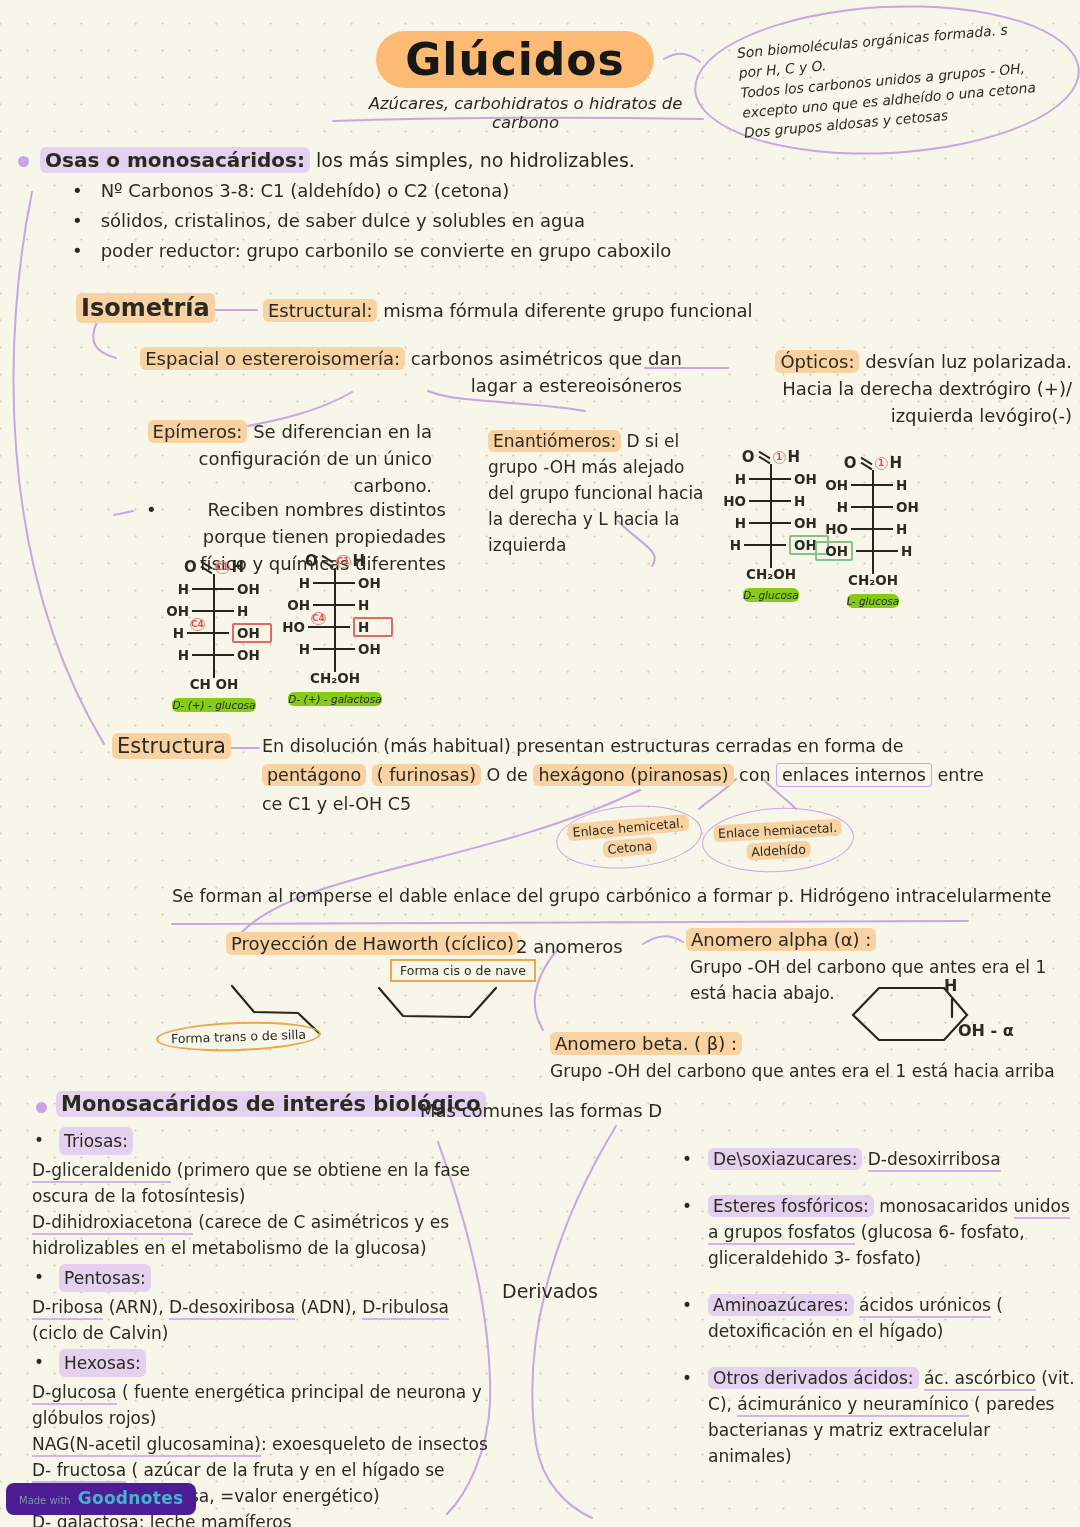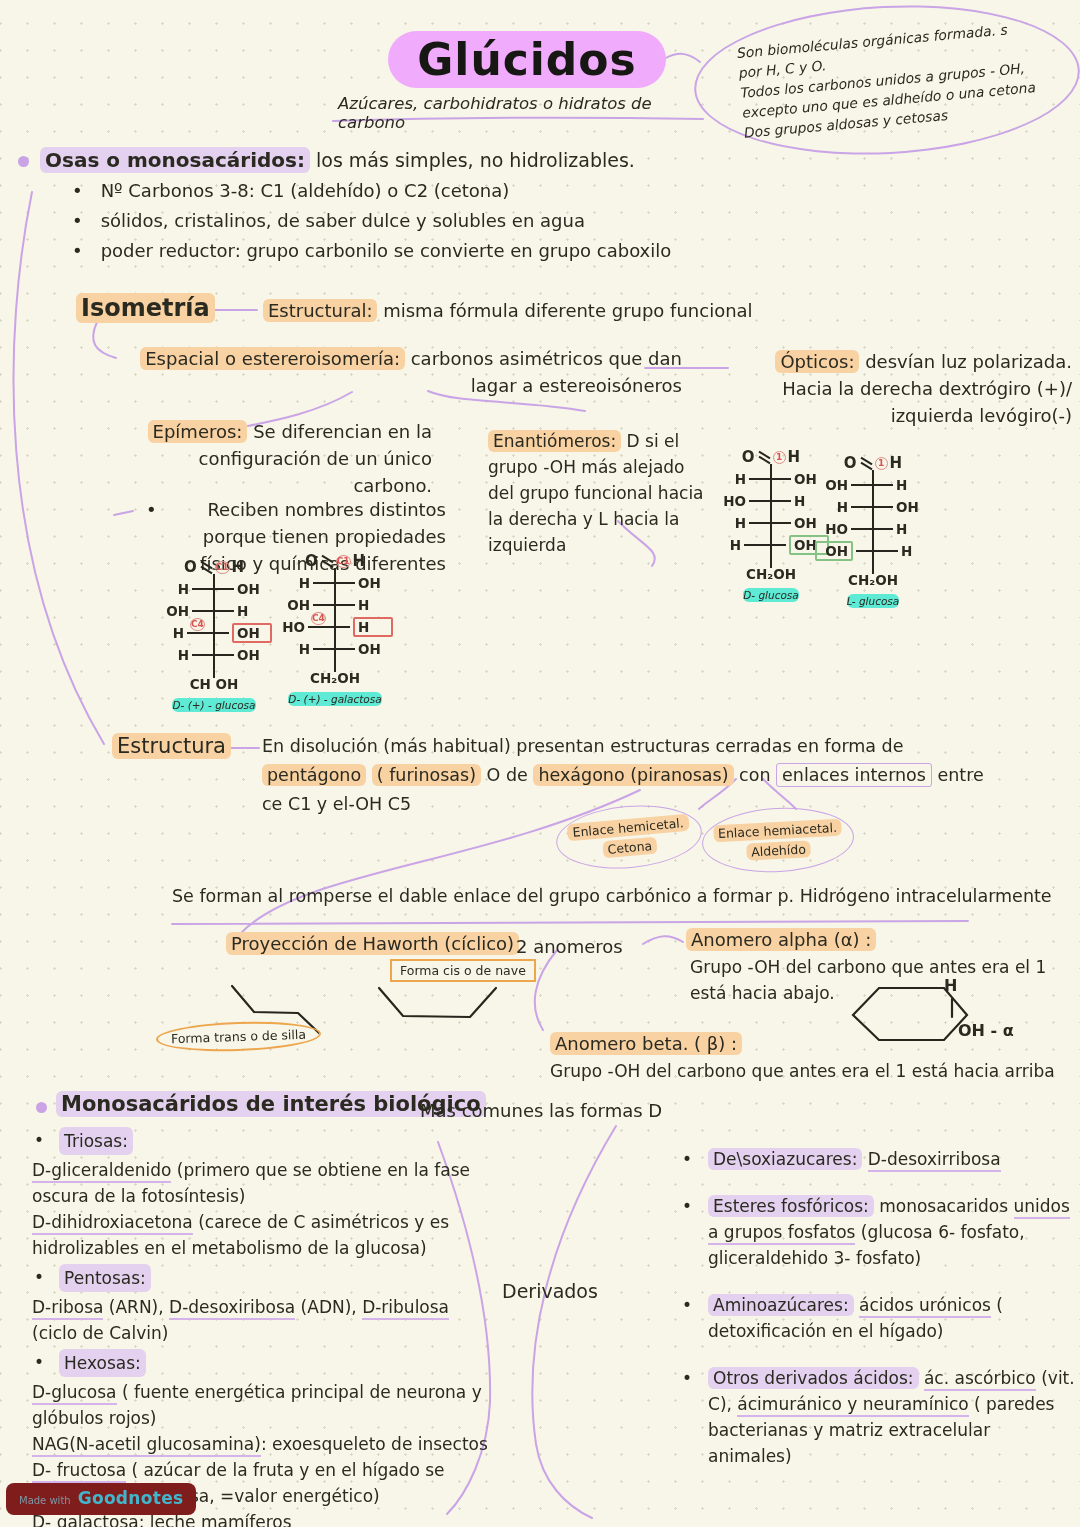--- a/index.html
+++ b/index.html
@@ -12,24 +12,24 @@
   svg.lines{position:absolute;left:0;top:0;z-index:1;}
   .content{position:absolute;inset:0;z-index:2;}
 
   
   .hl-o{background:#f8d2a2;border-radius:6px;padding:1px 5px;-webkit-box-decoration-break:clone;box-decoration-break:clone;}
   .hl-p{background:#e4d1ef;border-radius:6px;padding:1px 5px;-webkit-box-decoration-break:clone;box-decoration-break:clone;}
   .u{border-bottom:2px solid #d4b2ea;padding-bottom:1px;-webkit-box-decoration-break:clone;box-decoration-break:clone;}
   .box-p{border:1.5px solid #c9a4e6;border-radius:3px;padding:1px 5px;}
   .b{font-weight:bold;}
 
-  .title-pill{left:388px;top:31px;width:278px;height:57px;background:#f0abfc;border-radius:32px;
+  .title-pill{left:376px;top:31px;width:278px;height:57px;background:#fdba74;border-radius:32px;
         display:flex;align-items:center;justify-content:center;}
   .title-pill span{font-size:44px;font-weight:800;letter-spacing:1px;color:#171713;}
-  .subtitle{left:338px;top:94px;width:375px;text-align:left;font-size:16.5px;font-style:italic;}
+  .subtitle{left:338px;top:94px;width:375px;text-align:center;font-size:16.5px;font-style:italic;}
 
   .bubble{left:694px;top:6px;width:382px;height:144px;border:2.5px solid #c9a4e6;border-radius:50%;
         transform:rotate(-3deg);display:flex;align-items:center;justify-content:center;}
   .bubble-text{font-size:13.8px;line-height:1.45;white-space:pre-line;transform:rotate(-2deg);padding:0 26px;font-style:italic;}
 
   .sec-dot{width:11px;height:11px;border-radius:50%;background:#c9a3e6;}
   .h1{font-size:19px;}
   .h1 .b{font-size:20px;}
   .sbullets{left:72px;top:180px;font-size:18px;}
   .sbullet{display:flex;gap:18px;margin-bottom:9px;}
@@ -57,28 +57,28 @@
   .fbody{position:relative;display:inline-block;}
   .spine{position:absolute;left:50%;top:-4px;bottom:-12px;width:2px;background:#26261e;transform:translateX(-1px);}
   .frow{display:flex;align-items:center;justify-content:center;height:22px;font-weight:bold;font-size:13.5px;position:relative;}
   .frow .fcell:first-child{min-width:28px;text-align:right;}
   .frow .fcell:last-child{min-width:30px;text-align:left;}
   .rung{width:42px;height:2px;background:#26261e;position:relative;margin:0 3px;flex:none;}
   .rung .rc{position:absolute;top:-14px;left:3px;}
   .bx-r{border:2px solid #e06a62;padding:0 3px;border-radius:2px;}
   .bx-g{border:2px solid #85c285;padding:0 3px;border-radius:2px;}
   .fbot{font-weight:bold;font-size:13.5px;margin-top:10px;}
-  .flabel{display:inline-block;font-size:10.5px;margin-top:6px;padding:1px 0;border-radius:6px;background:#5eead4;font-style:italic;}
+  .flabel{display:inline-block;font-size:10.5px;margin-top:6px;padding:1px 0;border-radius:6px;background:#84cc16;font-style:italic;}
 
   .lcol{left:32px;top:1124px;width:456px;font-size:17px;line-height:26px;}
   .cat{display:flex;gap:15px;margin:3px 0 2px 2px;}
   .rcol{left:682px;top:1146px;width:394px;font-size:17px;line-height:26px;}
   .ditem{display:flex;gap:16px;margin-bottom:21px;}
 
-  .badge{left:6px;top:1483px;background:#7f1d1d;border-radius:8px;padding:5px 13px 7px;display:flex;align-items:baseline;gap:7px;}
+  .badge{left:6px;top:1483px;background:#4c1d95;border-radius:8px;padding:5px 13px 7px;display:flex;align-items:baseline;gap:7px;}
   .badge .mw{font-size:10px;color:#7d97a2;}
   .badge .gn{font-size:17px;font-weight:bold;color:#43b5cb;letter-spacing:.3px;}
 </style>
 </head>
 <body>
 
 <div class="page">
 
   <svg class="lines" width="1080" height="1527" viewBox="0 0 1080 1527">
     <g stroke="#c9a4e6" stroke-width="2" fill="none" stroke-linecap="round">

